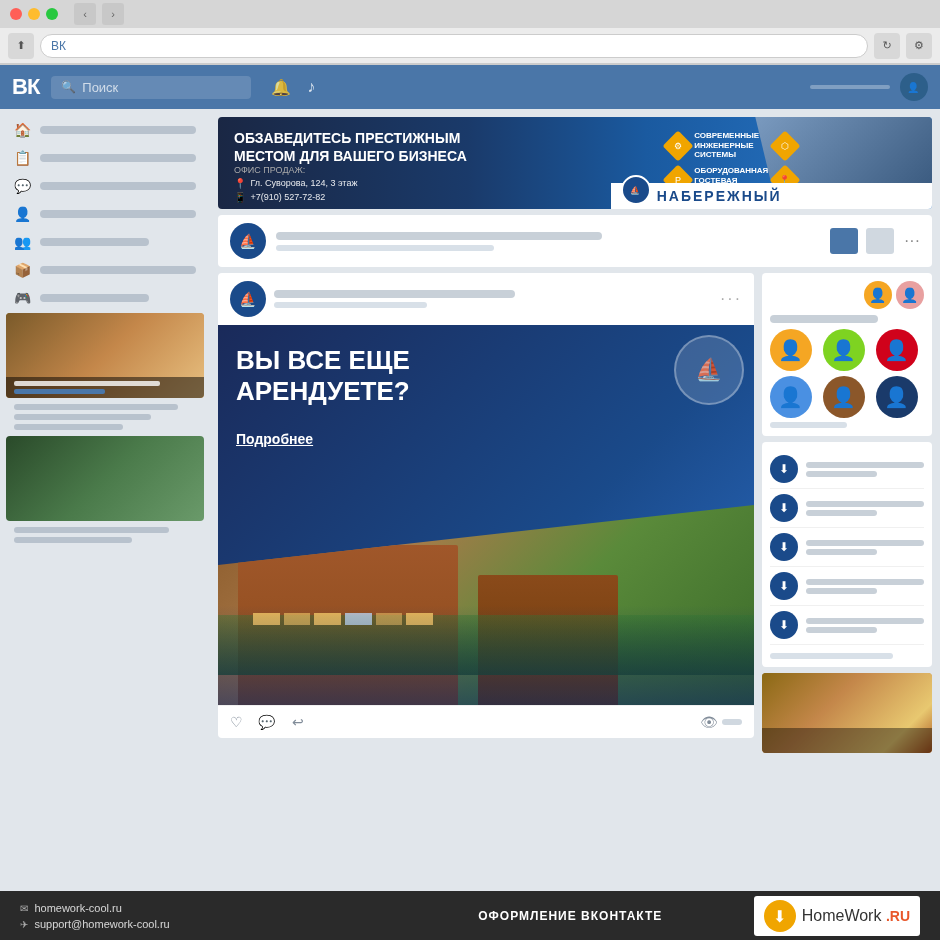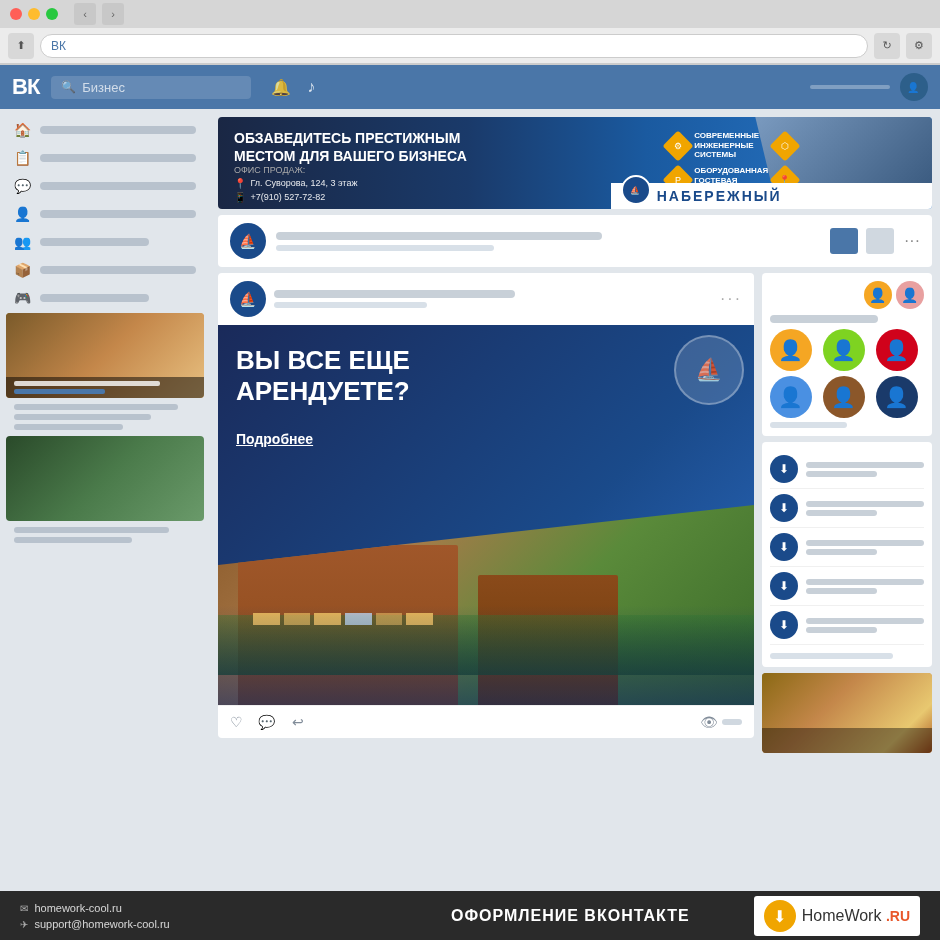--- a/index.html
+++ b/index.html
@@ -485,21 +485,21 @@
       gap: 6px;
       color: rgba(255,255,255,0.8);
       font-size: 11px;
     }
     .footer-icon { font-size: 10px; color: rgba(255,255,255,0.6); }
     .footer-center {
       flex: 1;
       text-align: center;
     }
     .footer-center-text {
-      font-size: 16px;
+      font-size: 12px;
       font-weight: 700;
       color: white;
       letter-spacing: 1px;
     }
     .footer-right {
       display: flex;
       align-items: center;
       gap: 8px;
     }
     .footer-logo-icon {
@@ -542,21 +542,21 @@
     <div class="toolbar-btn">⚙</div>
   </div>
 </div>
 
 <div class="vk-wrapper">
 
   <div class="vk-header">
     <div class="vk-logo">ВК</div>
     <div class="vk-search">
       <span class="vk-search-icon">🔍</span>
-      <span class="vk-search-text">Бизнес</span>
+      <span class="vk-search-text">Поиск</span>
     </div>
     <div class="vk-header-icons">
       <span class="vk-header-icon">🔔</span>
       <span class="vk-header-icon">♪</span>
     </div>
     <div class="vk-header-right">
       <div class="vk-header-bar"></div>
       <div class="vk-avatar-header">
         <span style="color:white; font-size:10px;">👤</span>
       </div>

